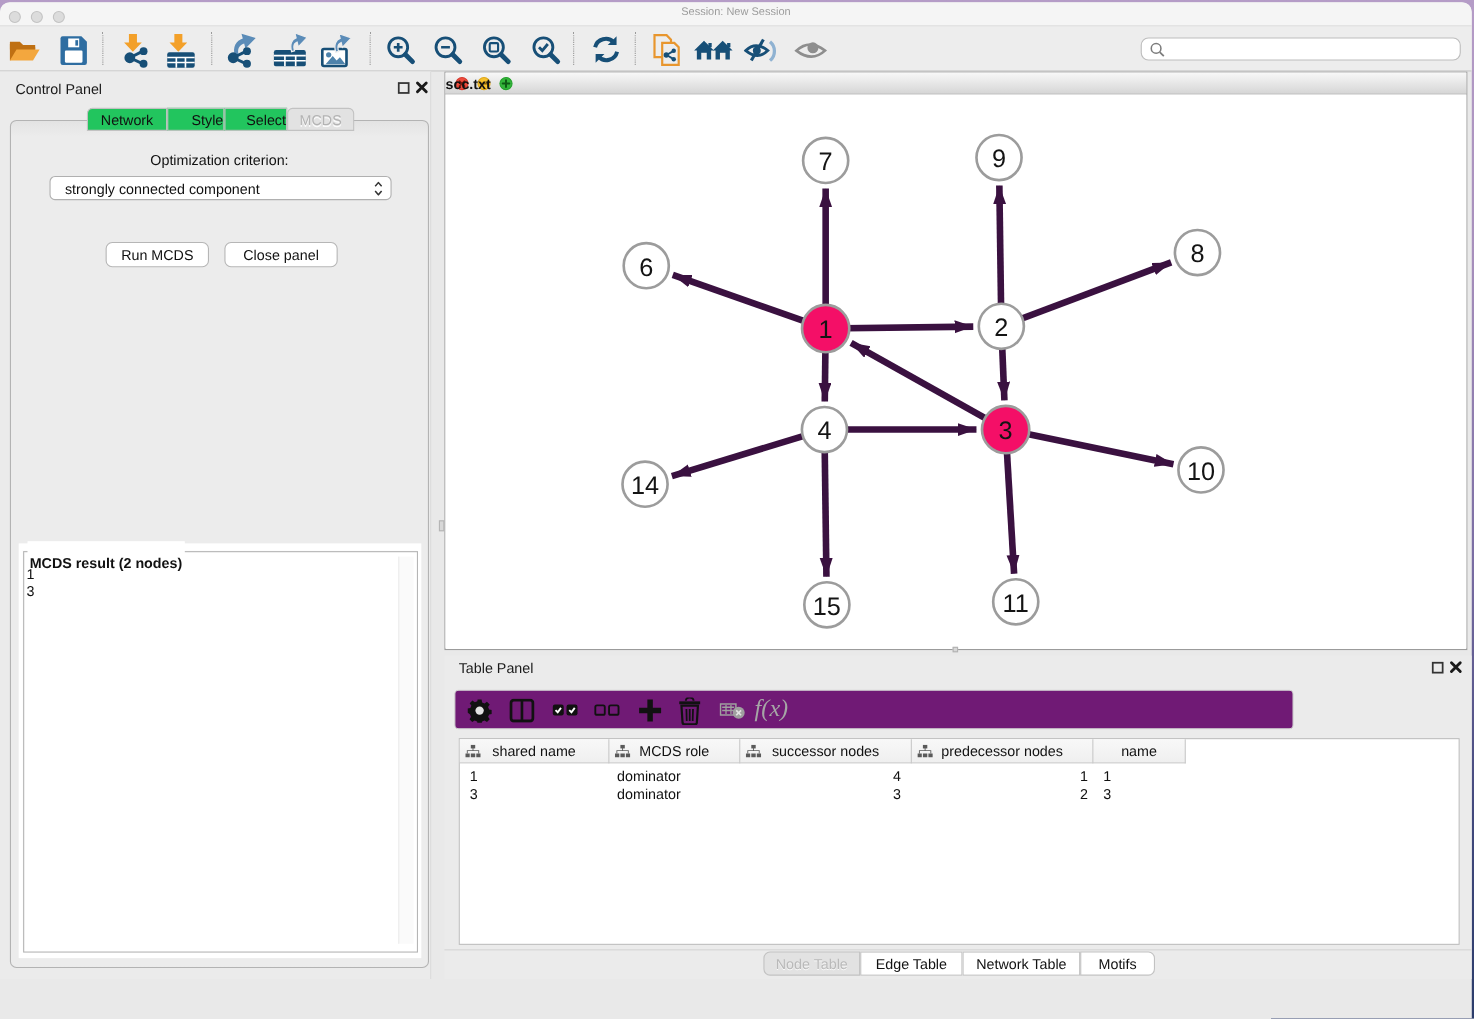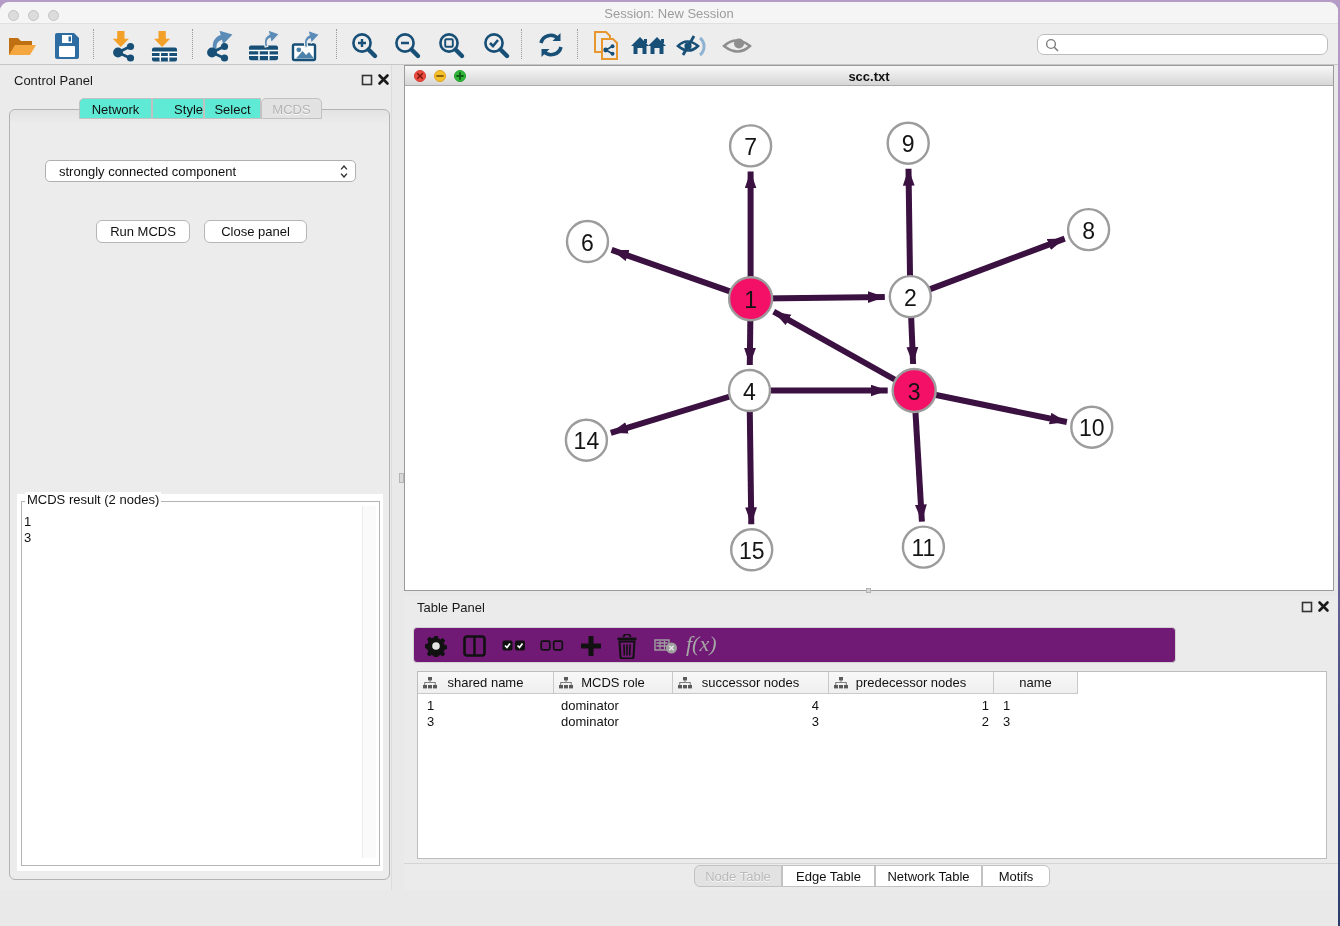--- a/index.html
+++ b/index.html
@@ -7,34 +7,34 @@
        background:linear-gradient(180deg,#b59cc7 0%,#a78fbc 25%,#7a6da3 55%,#41487c 80%,#2b3c6b 100%);
        font-family:"Liberation Sans",sans-serif;}
   .abs{position:absolute;}
   #app{position:absolute;left:0;top:2px;width:1338px;height:924px;
        background:#e9e9e9;border-radius:9px 9px 0 0;overflow:hidden;}
   
   #titlebar{position:absolute;left:0;top:0;width:100%;height:21px;background:#f5f5f5;}
   .light{position:absolute;top:8px;width:11px;height:11px;border-radius:50%;
          background:#dcdcdc;border:1px solid #c3c3c3;box-sizing:border-box;}
   #apptitle{position:absolute;top:4px;left:0;width:100%;text-align:center;
-            font-size:13px;color:#9c9c9c;}
+            font-size:10px;color:#9c9c9c;}
   
   #toolbar{position:absolute;left:0;top:21px;width:100%;height:42px;background:#ededed;
            border-top:1px solid #e0e0e0;border-bottom:1px solid #c6c6c6;box-sizing:border-box;}
   .tbi{position:absolute;top:6px;}
   .tsep{position:absolute;top:5px;height:30px;border-left:1px dotted #9a9a9a;}
   #search{position:absolute;left:1037px;top:10px;width:291px;height:21px;background:#fff;
           border:1px solid #bdbdbd;border-radius:7px;box-sizing:border-box;}
   
   #cpanel{position:absolute;left:0;top:63px;width:392px;height:825px;background:#ebebeb;
           border-right:1px solid #dcdcdc;box-sizing:border-box;}
   .paneltitle{font-size:13px;color:#1a1a1a;}
   .tab{position:absolute;top:0;height:21px;line-height:21px;text-align:center;font-size:13px;
-       background:#5eead4;border:1px solid #c2c2c2;box-sizing:border-box;color:#111;}
+       background:#22c55e;border:1px solid #c2c2c2;box-sizing:border-box;color:#111;}
   #cptabs{position:absolute;left:79px;top:33px;width:244px;height:21px;z-index:3;}
   #cpcontent{position:absolute;left:9px;top:44px;width:379px;height:769px;
              border:1px solid #b3b3b3;border-radius:6px;
              background:linear-gradient(180deg,#e3e3e3 0,#ececec 14px);}
   .btn{position:absolute;background:#fff;border:1px solid #b6b6b6;border-radius:6px;
        font-size:13px;color:#111;text-align:center;box-sizing:border-box;margin-top:28px;}
   
   #netframe{position:absolute;left:404px;top:63px;width:930px;height:526px;
             border:1px solid #9b9b9b;box-sizing:border-box;background:#fff;}
   #nettitle{position:absolute;left:0;top:0;width:100%;height:19px;
@@ -227,40 +227,41 @@
     <div class="paneltitle abs" style="left:14px;top:8px;">Control Panel</div>
     <svg class="abs" style="left:361px;top:9px;" width="12" height="12" viewBox="0 0 12 12">
       <rect x="1.5" y="1.5" width="9" height="9" fill="none" stroke="#333" stroke-width="1.6"></rect>
     </svg>
     <svg class="abs" style="left:377px;top:8px;" width="13" height="13" viewBox="0 0 13 13">
       <path d="M2.5,2.5 L10.5,10.5 M10.5,2.5 L2.5,10.5" stroke="#1a1a1a" stroke-width="2.6" stroke-linecap="round"></path>
     </svg>
     <div id="cptabs">
       <div class="tab" style="left:0;width:73px;border-radius:5px 0 0 0;">Network</div>
       <div class="tab" style="left:73px;width:52px;text-align:right;">Style</div>
-      <div class="tab" style="left:125px;width:57px;">Select</div>
+      <div class="tab" style="left:125px;width:57px;text-align:right;">Select</div>
       <div class="tab" style="left:182px;width:61px;background:#e2e2e2;color:#b3b3b3;
            text-shadow:0 1px 0 #fafafa;border-radius:5px 5px 0 0;">MCDS</div>
     </div>
     <div id="cpcontent">
+      <div class="abs" style="left:0;top:28px;width:100%;text-align:center;font-size:13px;color:#111;">Optimization criterion:</div>
       <div class="abs" style="left:35px;top:50px;width:311px;height:22px;background:#fff;
            border:1px solid #b0b0b0;border-radius:5px;box-sizing:border-box;">
         <span class="abs" style="left:13px;top:3px;font-size:13px;color:#111;">strongly connected component</span>
         <svg class="abs" style="right:7px;top:3.5px;" width="8" height="13" viewBox="0 0 9 14">
           <path d="M1.2,4.6 L4.5,0.8 L7.8,4.6" fill="none" stroke="#333" stroke-width="1.5"></path>
           <path d="M1.2,9.4 L4.5,13.2 L7.8,9.4" fill="none" stroke="#333" stroke-width="1.6"></path>
         </svg>
       </div>
       <div class="btn" style="left:86px;top:82px;width:94px;height:23px;line-height:21px;">Run MCDS</div>
       <div class="btn" style="left:194px;top:82px;width:103px;height:23px;line-height:21px;">Close panel</div>
 
       <div class="abs" style="left:7px;top:384px;width:366px;height:377px;background:#fff;">
         <div class="abs" style="left:4px;top:7px;width:357px;height:363px;
              border:1px solid #b5b5b5;box-shadow:1px 1px 0 #fdfdfd inset, -1px -1px 0 #fdfdfd;"></div>
-        <div class="abs" style="left:8px;top:-2px;background:#fff;padding:0 2px;font-size:13px;color:#111;">MCDS result (2 nodes)</div>
+        <div class="abs" style="left:8px;top:-2px;background:#fff;padding:12px 2px;font-size:13px;color:#111;font-weight:bold;">MCDS result (2 nodes)</div>
         <div class="abs" style="left:345px;top:12px;width:13px;height:352px;background:#fafafa;border-left:1px solid #ececec;"></div>
         <div class="abs" style="left:7px;top:20px;font-size:13px;color:#111;">1</div>
         <div class="abs" style="left:7px;top:36px;font-size:13px;color:#111;">3</div>
       </div>
     </div>
   </div>
 
   <div class="abs" style="left:399px;top:471px;width:5px;height:10px;background:#d8d8d8;border:1px solid #b5b5b5;box-sizing:border-box;"></div>
 
   <div id="netframe">
@@ -273,21 +274,21 @@
       <div class="flight" style="left:29px;background:#f5c02c;border:1px solid #e0a718;">
           <svg width="10" height="10" style="position:absolute;left:0;top:0;">
             <path d="M2,5 H8" stroke="#8d650a" stroke-width="1.8" stroke-linecap="round"></path>
           </svg>
         </div>
       <div class="flight" style="left:49px;background:#33b53a;border:1px solid #24a12c;">
           <svg width="10" height="10" style="position:absolute;left:0;top:0;">
             <path d="M2,5 H8 M5,2 V8" stroke="#0e5c15" stroke-width="1.8" stroke-linecap="round"></path>
           </svg>
         </div>
-      <div class="abs" style="left:0;top:3px;width:100%;text-align:center;font-size:13px;font-weight:bold;color:#111;">scc.txt</div>
+      <div class="abs" style="left:0;top:3px;width:100%;text-align:left;font-size:13px;font-weight:bold;color:#111;">scc.txt</div>
     </div>
     <div id="netcanvas">
       <svg width="928" height="503" viewBox="0 0 928 503">
         <defs>
           <marker id="arr" markerUnits="userSpaceOnUse" markerWidth="18" markerHeight="13" refX="17" refY="5.9" orient="auto">
             <path d="M0,0 L17,5.9 L0,11.8 Z" fill="#3a1140"></path>
           </marker>
         </defs>
         <g stroke="#3a1140" stroke-width="6" marker-end="url(#arr)">
           <line x1="345.6" y1="212.7" x2="345.6" y2="85.4"></line>

